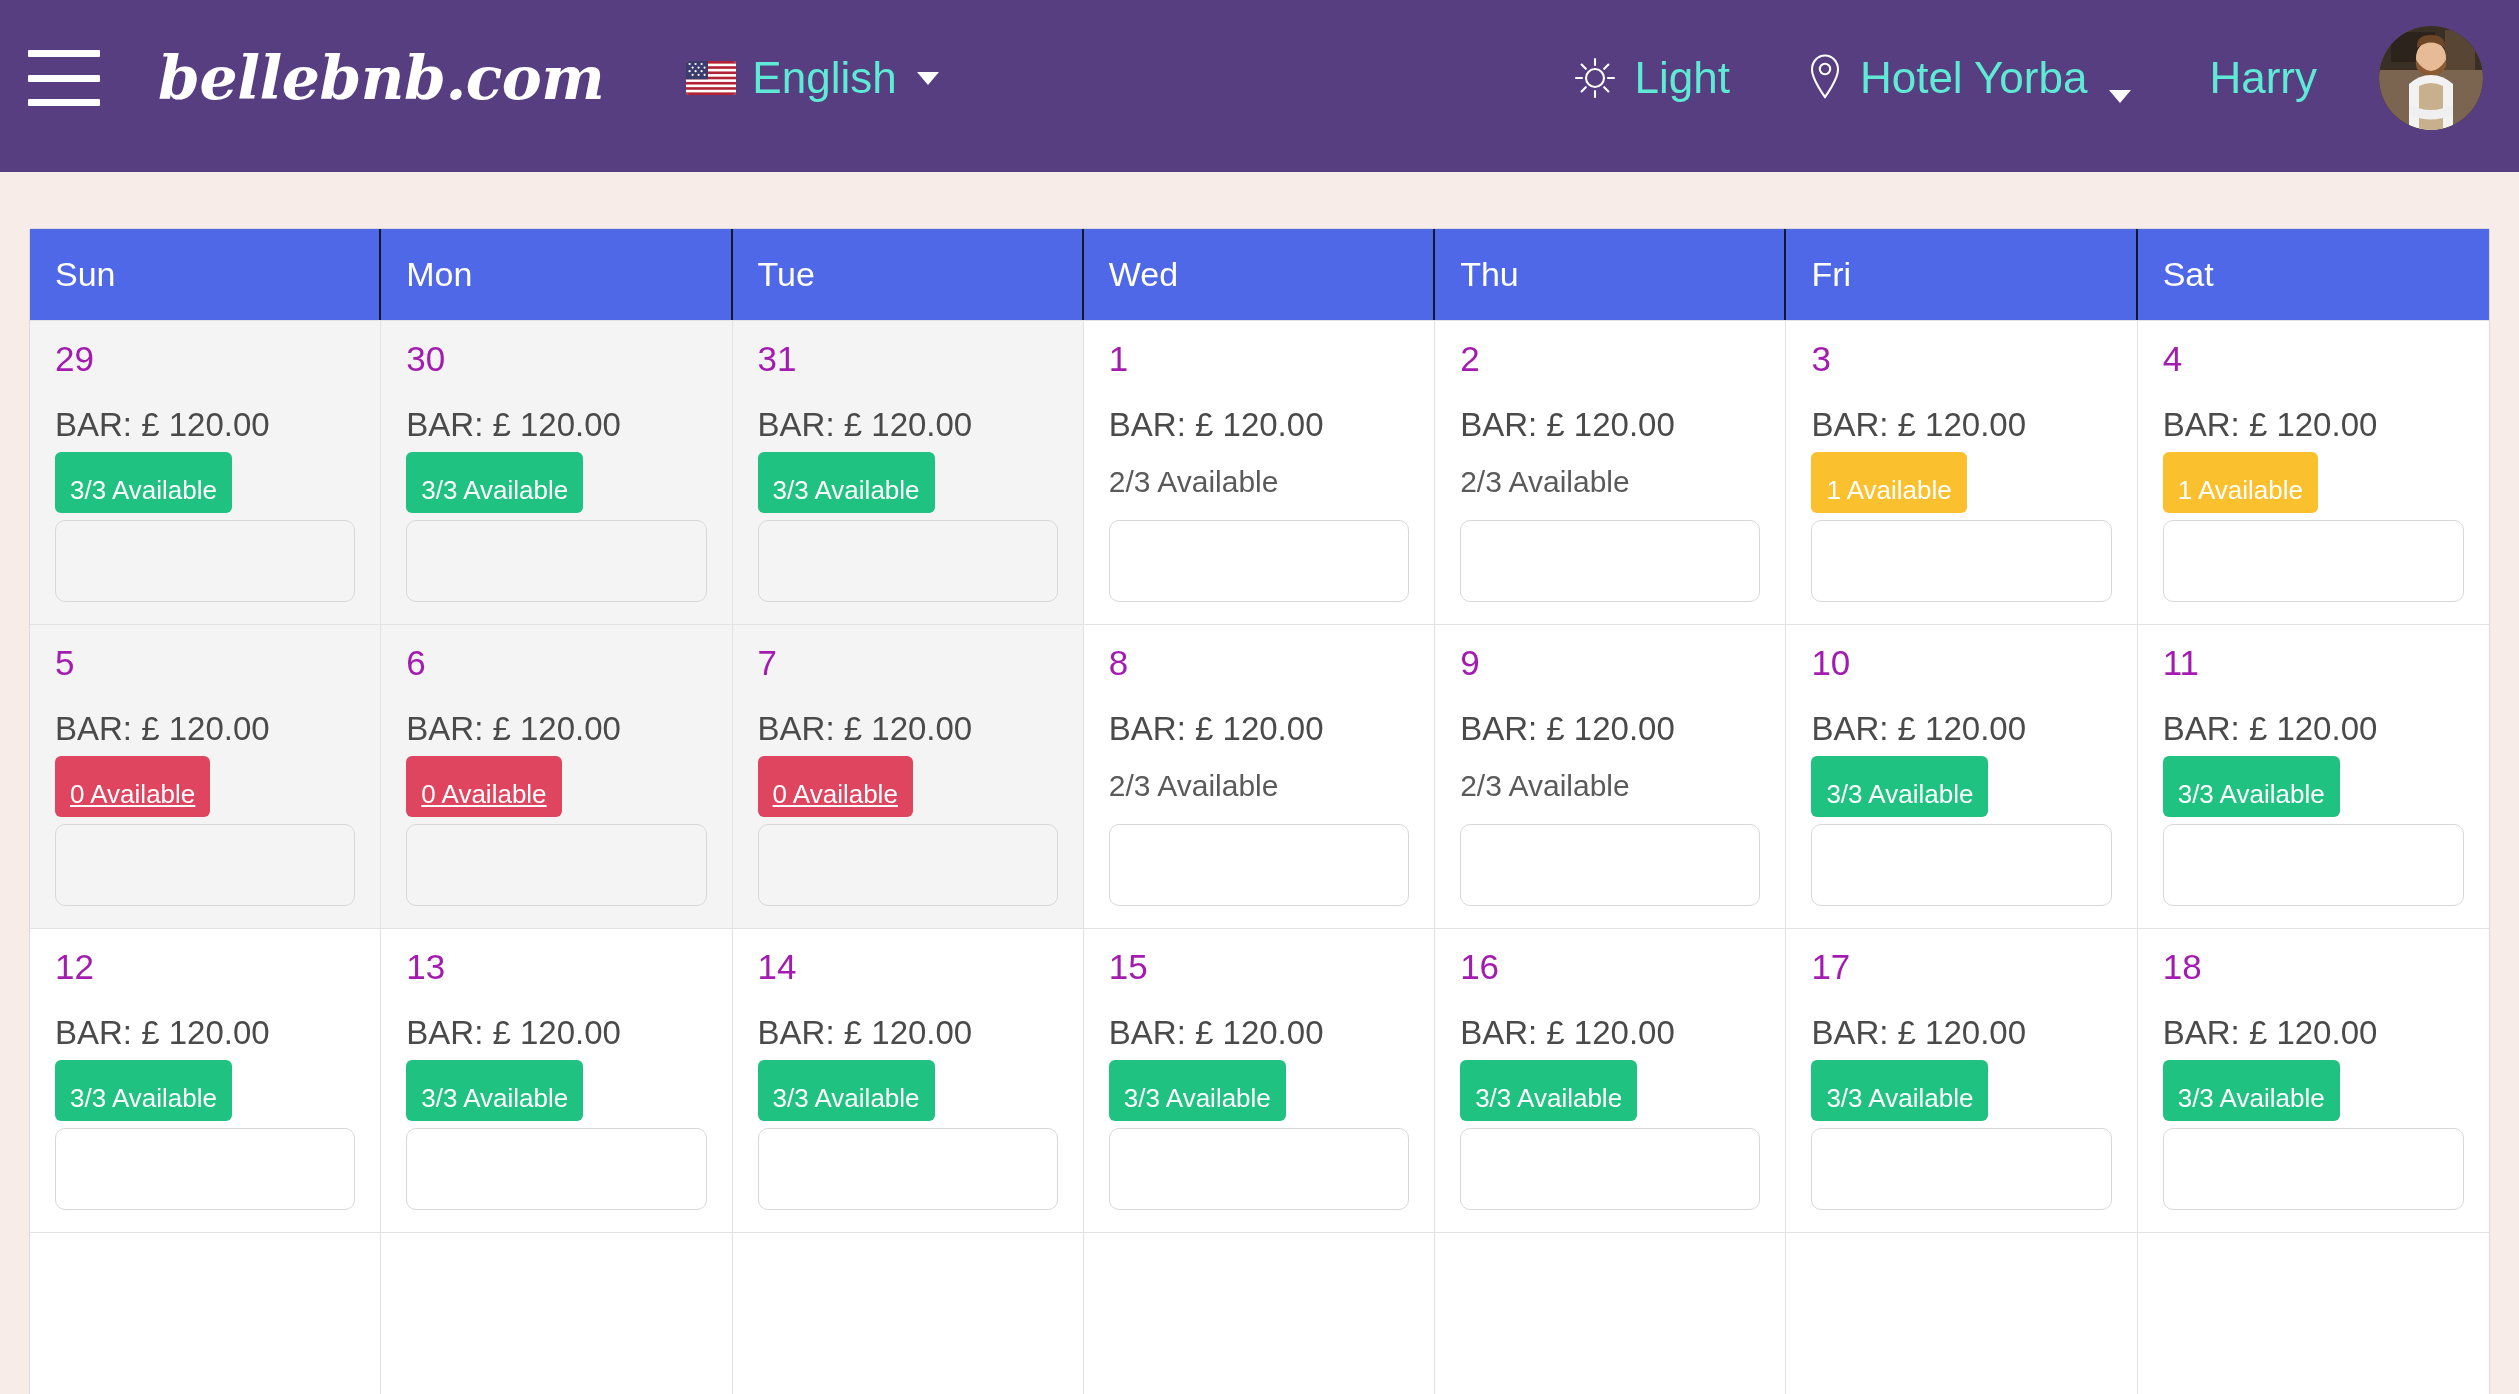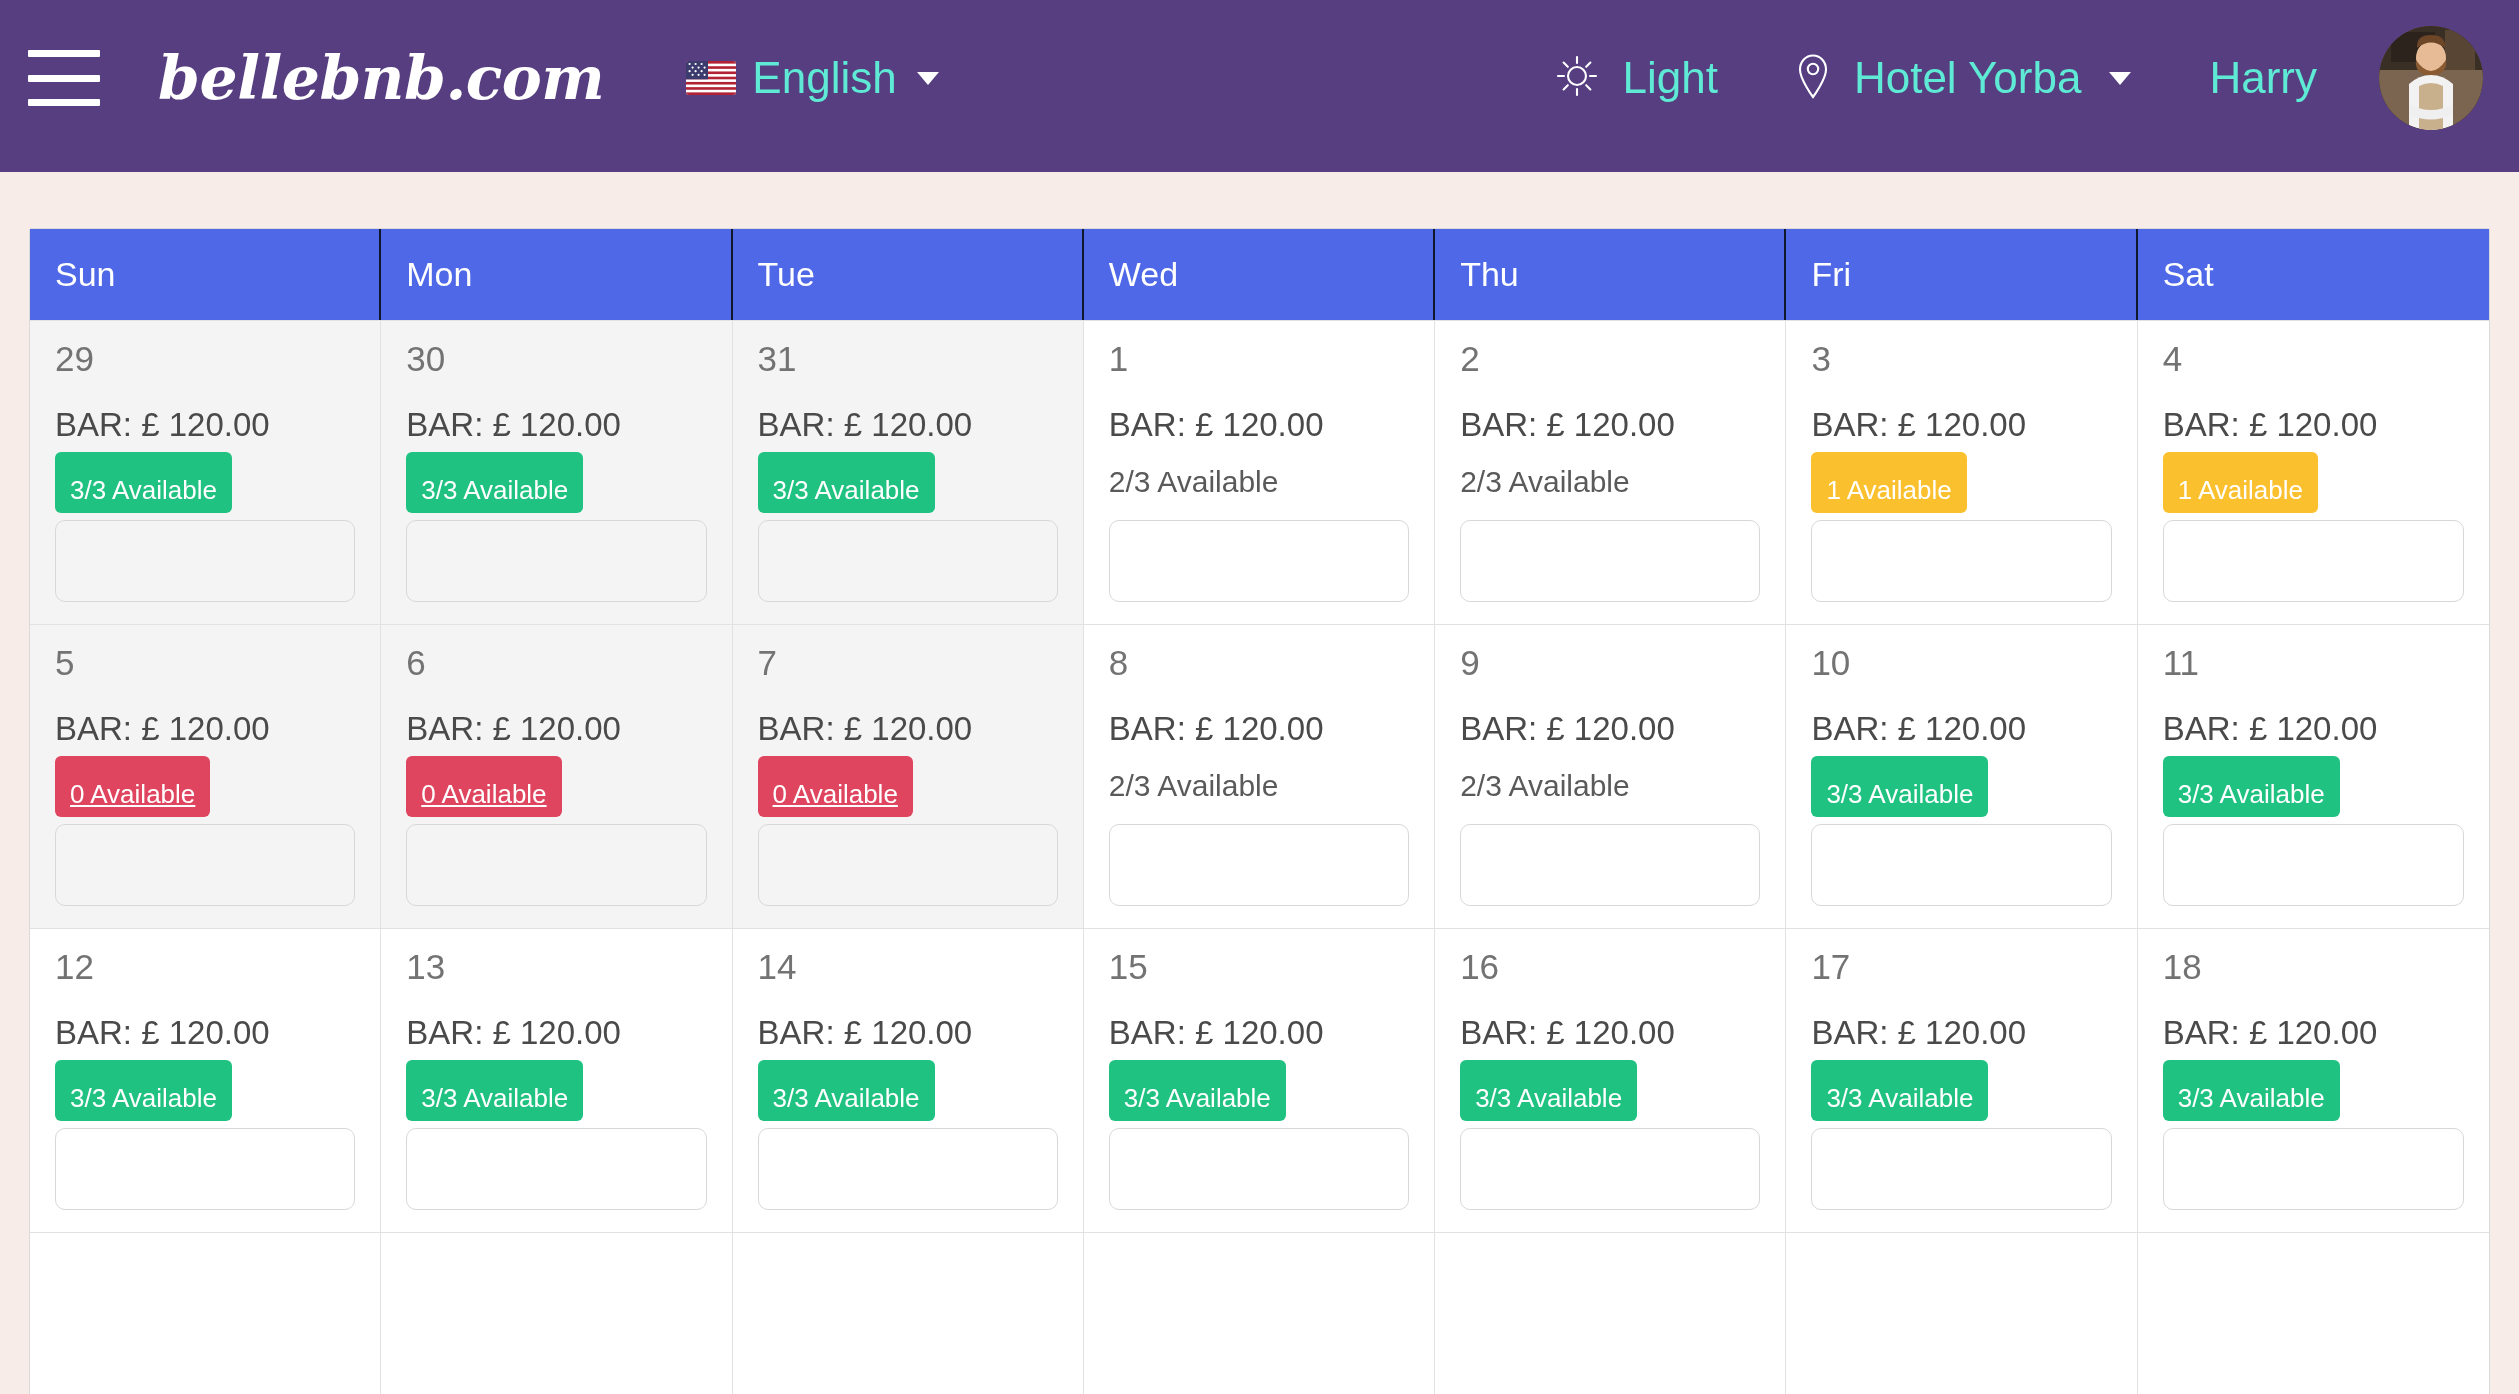--- a/index.html
+++ b/index.html
@@ -84,22 +84,22 @@
   }
   .nav-right {
     margin-left: auto;
     display: flex;
     align-items: center;
     padding-right: 36px;
     gap: 0;
   }
   .nav-item {
     display: flex;
-    align-items: center;
-    gap: 24px;
+    align-items: flex-end;
+    gap: 18px;
     cursor: pointer;
     margin-left: 78px;
     white-space: nowrap;
   }
   .avatar {
     width: 104px;
     height: 104px;
     border-radius: 50%;
     overflow: hidden;
     margin-left: 62px;
@@ -144,21 +144,21 @@
     border-right: 1px solid #e2e2e2;
     height: 223px;
     box-sizing: border-box;
     background: #ffffff;
   }
   .calendar td:last-child { border-right: none; }
   .calendar td.muted { background: #f4f4f4; }
 
   .daynum {
     font-size: 35px;
-    color: #737373;
+    color: #a21caf;
     line-height: 1;
     margin-bottom: 32px;
     font-weight: 400;
   }
   .rate {
     font-size: 33px;
     color: #4a4a4a;
     line-height: 1;
     margin-bottom: 18px;
     white-space: nowrap;

